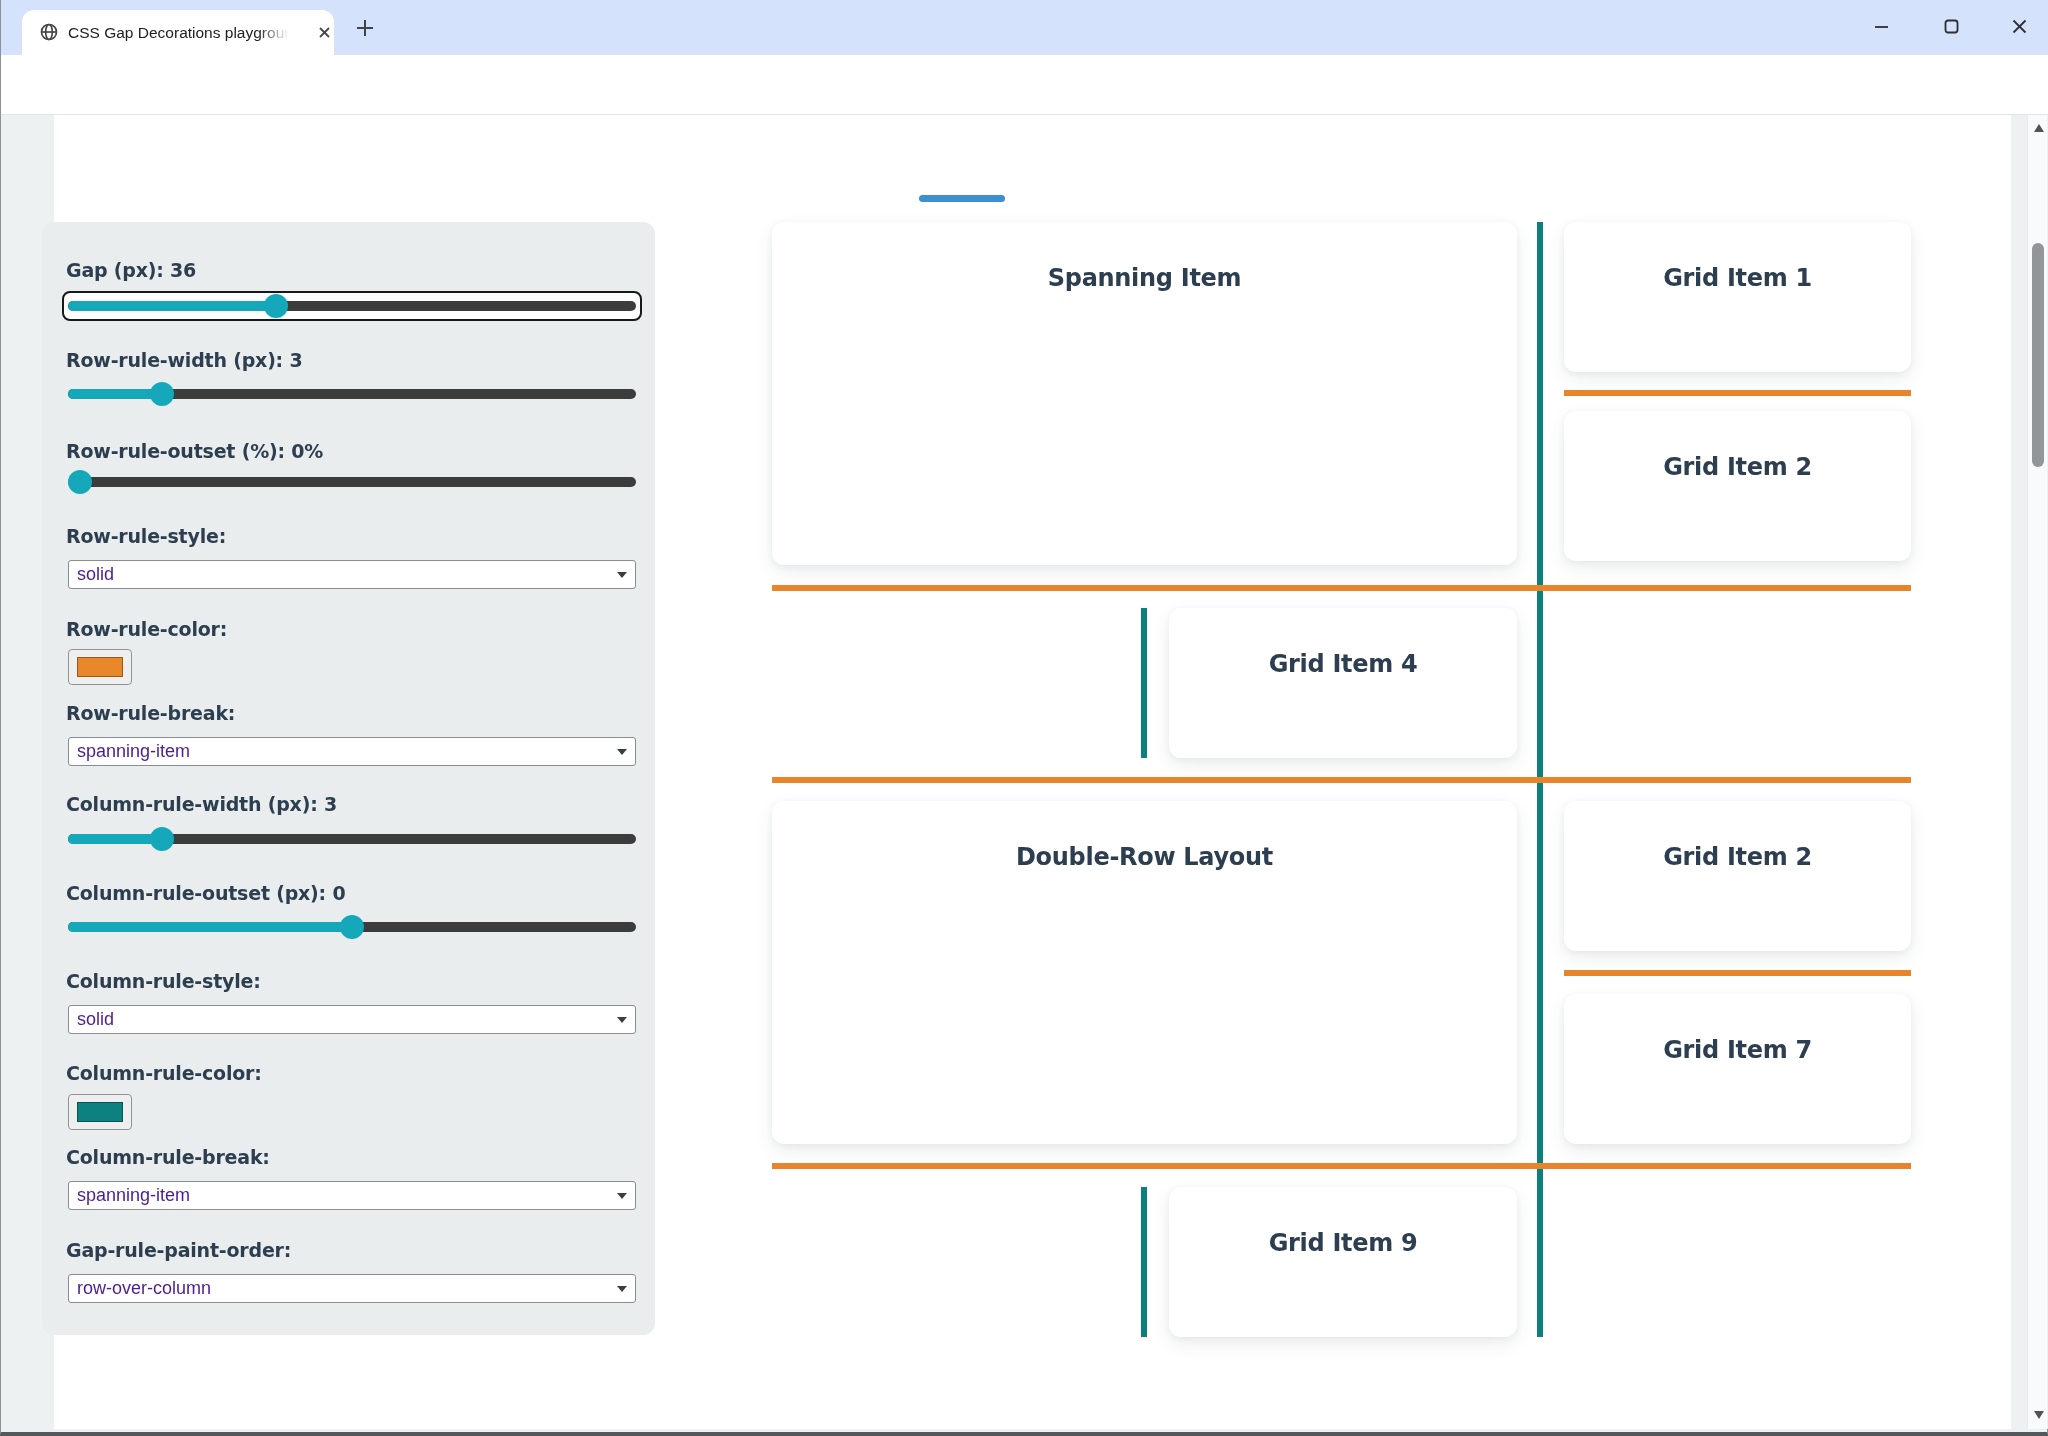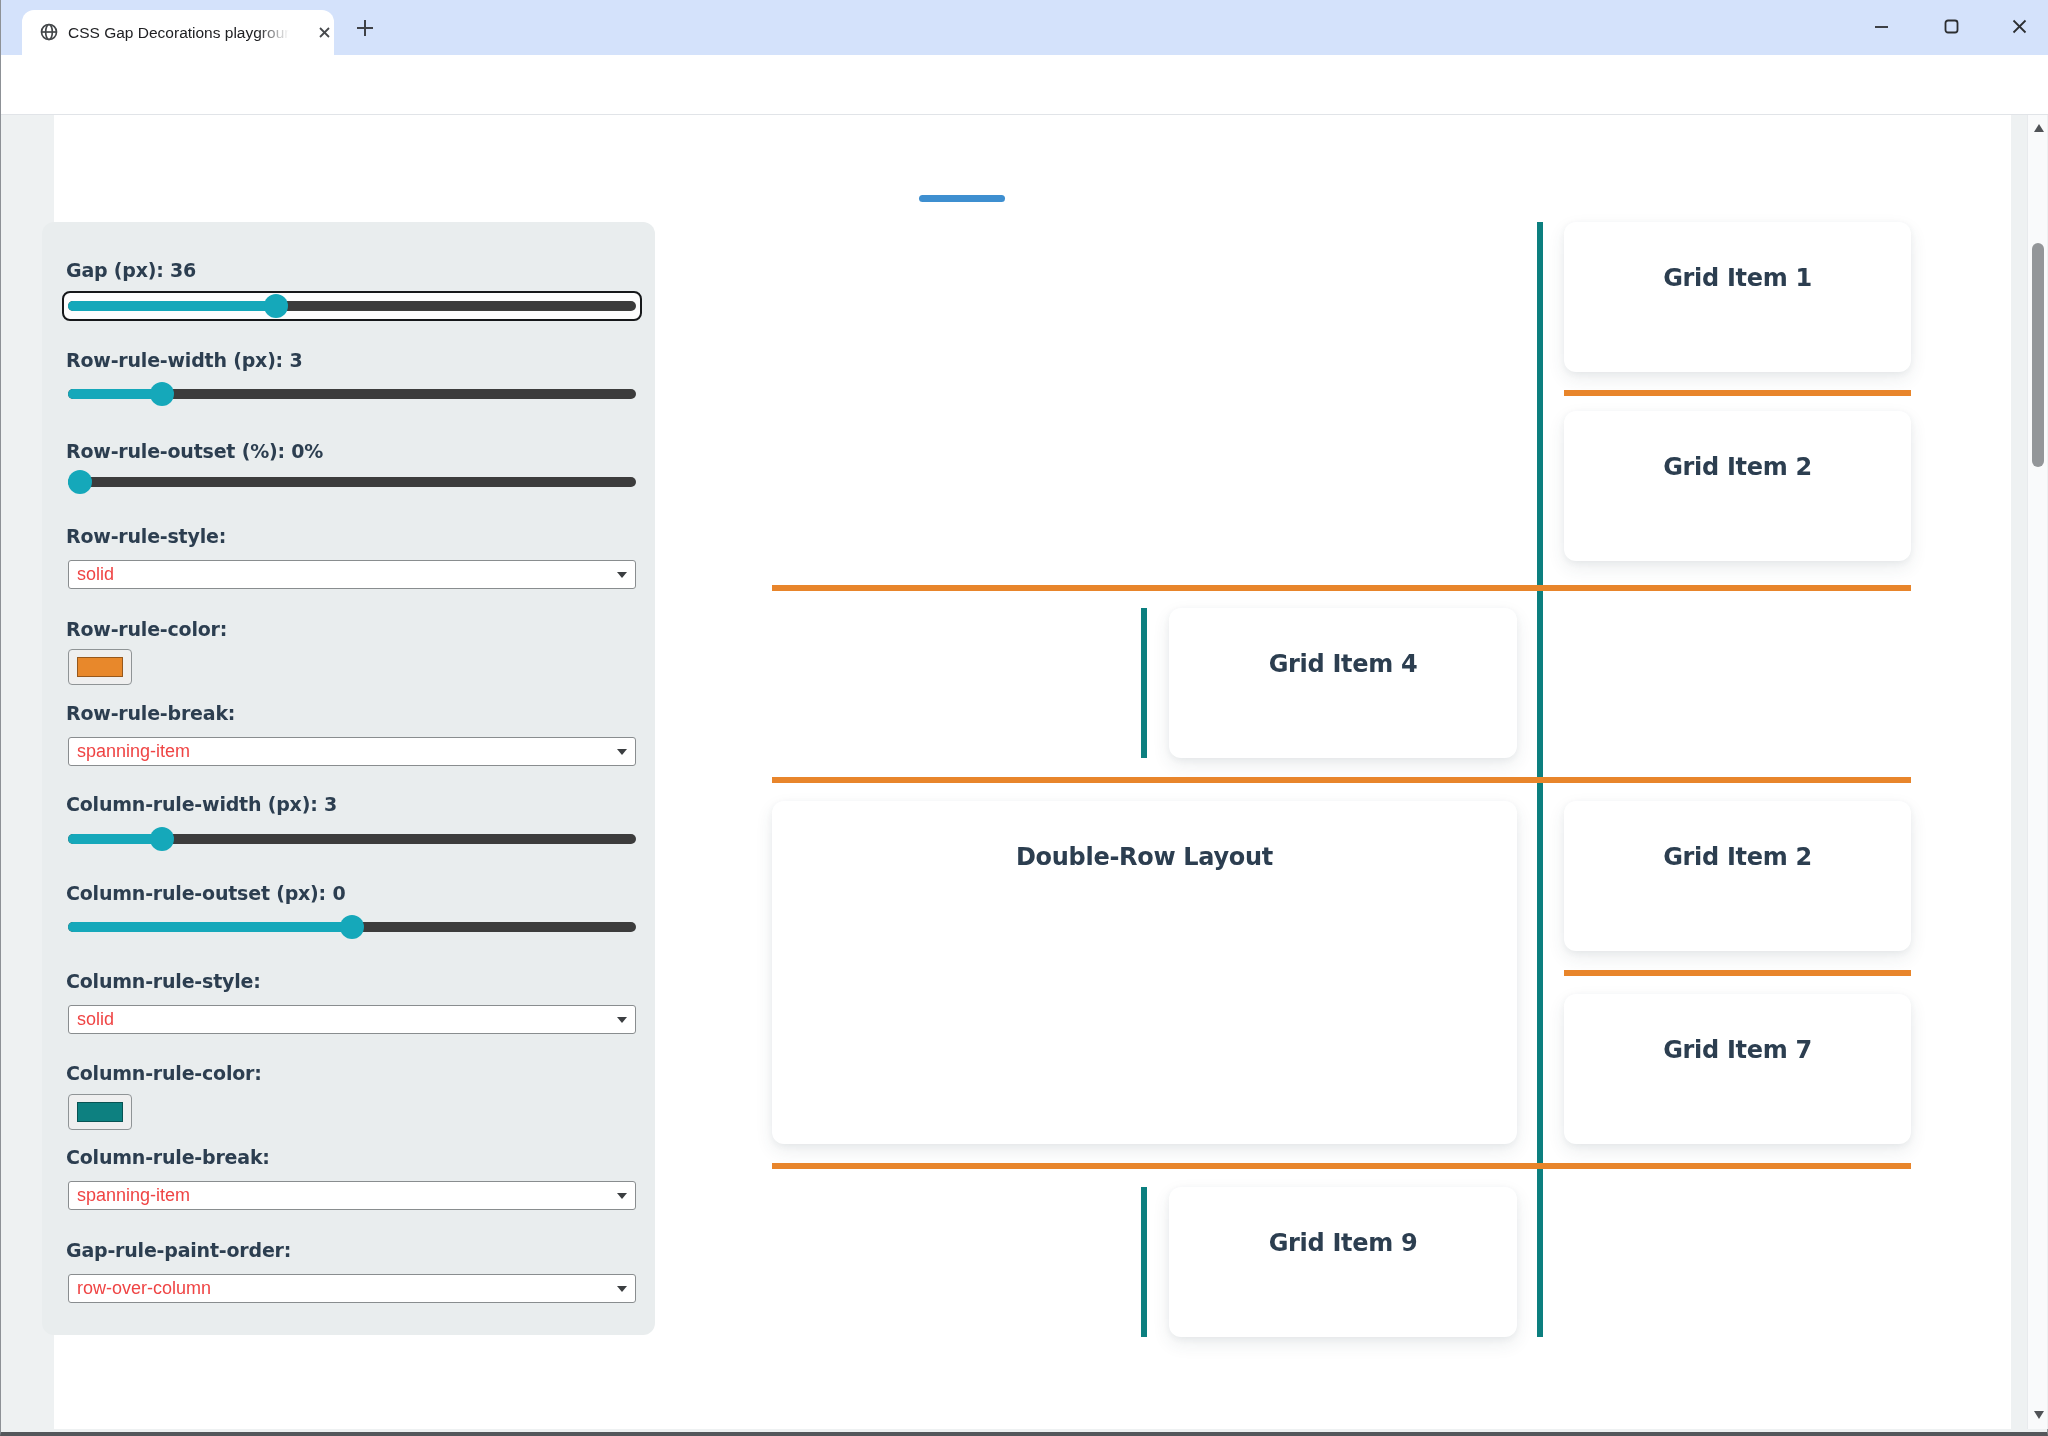--- a/index.html
+++ b/index.html
@@ -41,21 +41,21 @@
   #sidebar { left:41px; top:107px; width:613px; height:1113px; background:#e9edee; border-radius:12px; }
   .ctl-label { left:24px; height:24px; line-height:24px; font-family:"DejaVu Sans", sans-serif; font-weight:bold;
                font-size:19px; letter-spacing:-0.2px; color:#2c3e50; white-space:nowrap; }
   .slider { left:26px; width:568px; height:24px; }
   .slider .track { position:absolute; left:0; top:7px; width:100%; height:10px; border-radius:5px; background:#3c3c3c; }
   .slider .fill  { position:absolute; left:0; top:7px; height:10px; border-radius:5px; background:#15a8ba; }
   .slider .thumb { position:absolute; top:0; width:24px; height:24px; border-radius:50%; background:#15a8ba; }
   #gap-focus-ring { left:20px; top:69px; width:580px; height:30px; border:2px solid #16181a; border-radius:8px; background:#fdfdfd; }
   #gap-slider { left:4px; top:1px; }
   .select { left:26px; width:568px; height:29px; background:#ffffff; border:1px solid #898d8f; border-radius:3px; }
-  .select .val { position:absolute; left:8px; top:0; height:37px; line-height:27px; font-size:18px; color:#ef4444; }
+  .select .val { position:absolute; left:8px; top:0; height:37px; line-height:27px; font-size:18px; color:#4c1d95; }
   .select .chev { position:absolute; right:8px; top:11px; width:0; height:0;
                   border-left:5px solid transparent; border-right:5px solid transparent; border-top:6px solid #3b3e41; }
   .swatch { left:26px; width:64px; height:36px; background:#efefef; border:1px solid #8f9496; border-radius:4px; }
   .swatch .chip { position:absolute; left:8px; top:7px; width:46px; height:20px; border:1px solid rgba(0,0,0,.35); }
 
   
   .card { background:#ffffff; border-radius:12px; box-shadow:0 2px 6px rgba(44,62,80,.06), 0 7px 18px rgba(44,62,80,.09);
           display:flex; justify-content:center; align-items:flex-start; padding-top:42px;
           font-family:"DejaVu Sans", sans-serif; font-weight:bold; font-size:24px; letter-spacing:-0.3px; color:#2c3e50; z-index:1; }
   .vrule { background:#0c7f7f; z-index:2; }
@@ -228,20 +228,21 @@
 
     <div class="abs vrule" style="left:1536px; top:107px; width:6px; height:1115px;"></div>
     <div class="abs vrule" style="left:1140px; top:493px; width:6px; height:150px;"></div>
     <div class="abs vrule" style="left:1140px; top:1072px; width:6px; height:150px;"></div>
     <div class="abs hrule" style="left:1563px; top:275px; width:347px; height:6px;"></div>
     <div class="abs hrule" style="left:771px; top:470px; width:1139px; height:6px;"></div>
     <div class="abs hrule" style="left:771px; top:662px; width:1139px; height:6px;"></div>
     <div class="abs hrule" style="left:1563px; top:855px; width:347px; height:6px;"></div>
     <div class="abs hrule" style="left:771px; top:1048px; width:1139px; height:6px;"></div>
 
+    <div class="abs card" style="left:771px; top:107px; width:745px; height:343px;">Spanning Item</div>
     <div class="abs card" style="left:1563px; top:107px; width:347px; height:150px;">Grid Item 1</div>
     <div class="abs card" style="left:1563px; top:296px; width:347px; height:150px;">Grid Item 2</div>
     <div class="abs card" style="left:1168px; top:493px; width:348px; height:150px;">Grid Item 4</div>
     <div class="abs card" style="left:771px; top:686px; width:745px; height:343px;">Double-Row Layout</div>
     <div class="abs card" style="left:1563px; top:686px; width:347px; height:150px;">Grid Item 2</div>
     <div class="abs card" style="left:1563px; top:879px; width:347px; height:150px;">Grid Item 7</div>
     <div class="abs card" style="left:1168px; top:1072px; width:348px; height:150px;">Grid Item 9</div>
   </div>
 
   <div id="scrollbar" class="abs">

